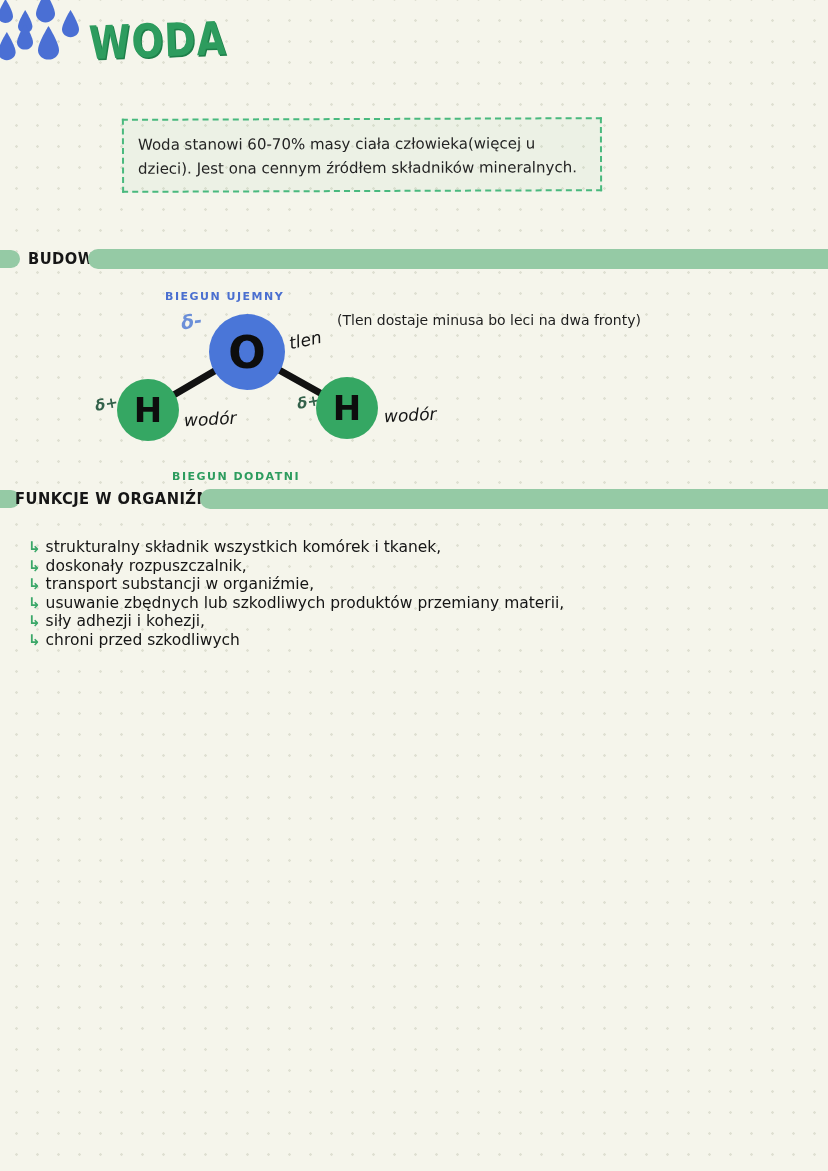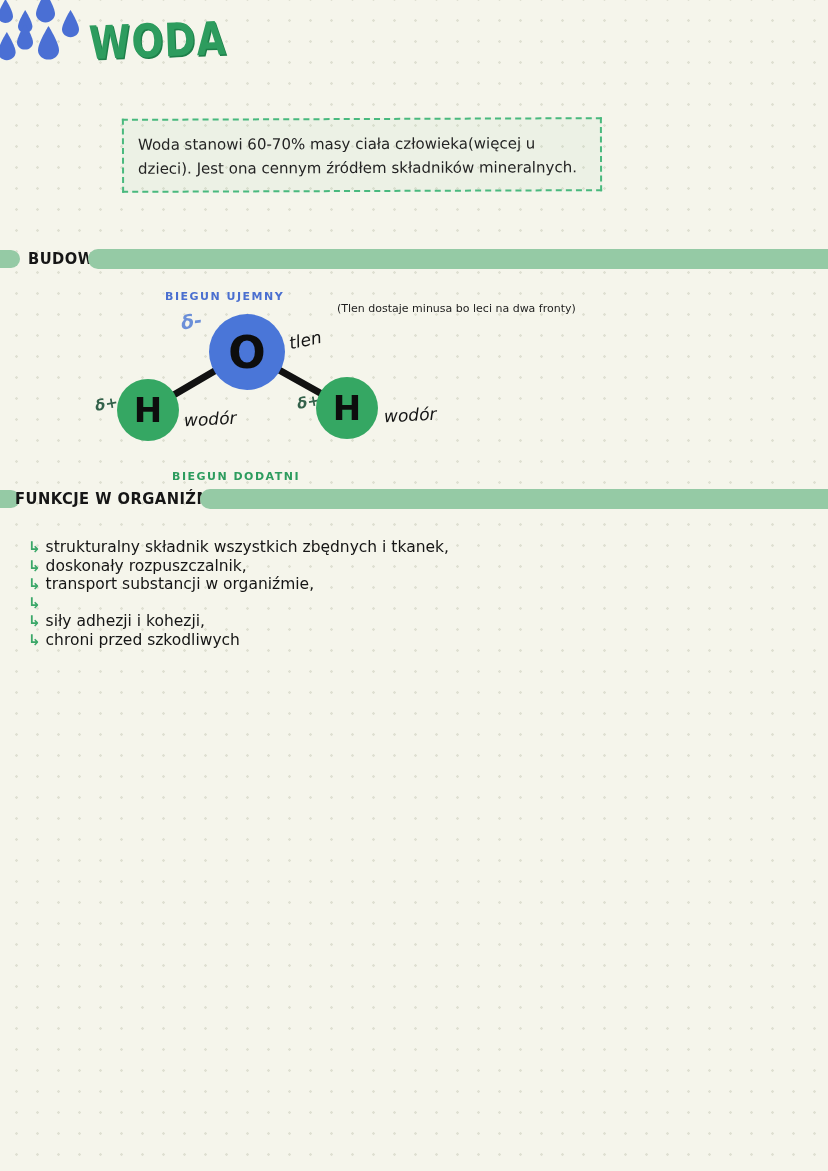--- a/index.html
+++ b/index.html
@@ -80,22 +80,22 @@
   .delta { position: absolute; font-size: 19px; font-style: italic; font-weight: bold; }
   .delta-minus { left: 181px; top: 38px; color: #6b8fd8; transform: rotate(-8deg); }
   .delta-plus { color: #33614a; font-size: 15px; transform: rotate(-10deg); }
   .delta-plus-1 { left: 95px; top: 123px; }
   .delta-plus-2 { left: 297px; top: 121px; }
   .atom-label { position: absolute; font-size: 17px; color: #141414; font-style: italic; white-space: nowrap; }
   .tlen-label { left: 289px; top: 58px; transform: rotate(-12deg); }
   .wodor-1 { left: 184px; top: 137px; transform: rotate(-3deg); }
   .wodor-2 { left: 384px; top: 133px; transform: rotate(-3deg); }
   .molecule-note {
-    position: absolute; left: 337px; top: 30px; width: 320px;
-    font-size: 11px; color: #1d1d1d; white-space: nowrap;
+    position: absolute; left: 337px; top: 40px; width: 320px;
+    font-size: 14px; color: #1d1d1d; white-space: nowrap;
   }
   .functions-list { position: absolute; left: 28px; top: 538px; width: 680px; list-style: none; }
   .functions-list li {
     font-size: 15.5px; line-height: 18.5px; color: #151515;
     display: flex; align-items: baseline; gap: 5px;
     white-space: nowrap;
   }
   .arrow-bullet { color: #3aa768; font-weight: bold; font-size: 15px; flex: 0 0 auto; }
 </style>
 </head>
@@ -153,32 +153,33 @@
 
   <div class="section-header" id="funkcje-header">
     <div class="pill-left"></div>
     <div class="section-label">FUNKCJE W ORGANIŹMIE</div>
     <div class="bar"></div>
   </div>
 
   <ul class="functions-list">
     <li>
       <span class="arrow-bullet">↳</span>
-      <span>strukturalny składnik wszystkich zbędnych i tkanek,</span>
+      <span>strukturalny składnik wszystkich komórek i tkanek,</span>
     </li>
     <li>
       <span class="arrow-bullet">↳</span>
       <span>doskonały rozpuszczalnik,</span>
     </li>
     <li>
       <span class="arrow-bullet">↳</span>
       <span>transport substancji w organiźmie,</span>
     </li>
     <li>
       <span class="arrow-bullet">↳</span>
+      <span>usuwanie zbędnych lub szkodliwych produktów przemiany materii,</span>
     </li>
     <li>
       <span class="arrow-bullet">↳</span>
       <span>siły adhezji i kohezji,</span>
     </li>
     <li>
       <span class="arrow-bullet">↳</span>
       <span>chroni przed szkodliwych</span>
     </li>
   </ul>

